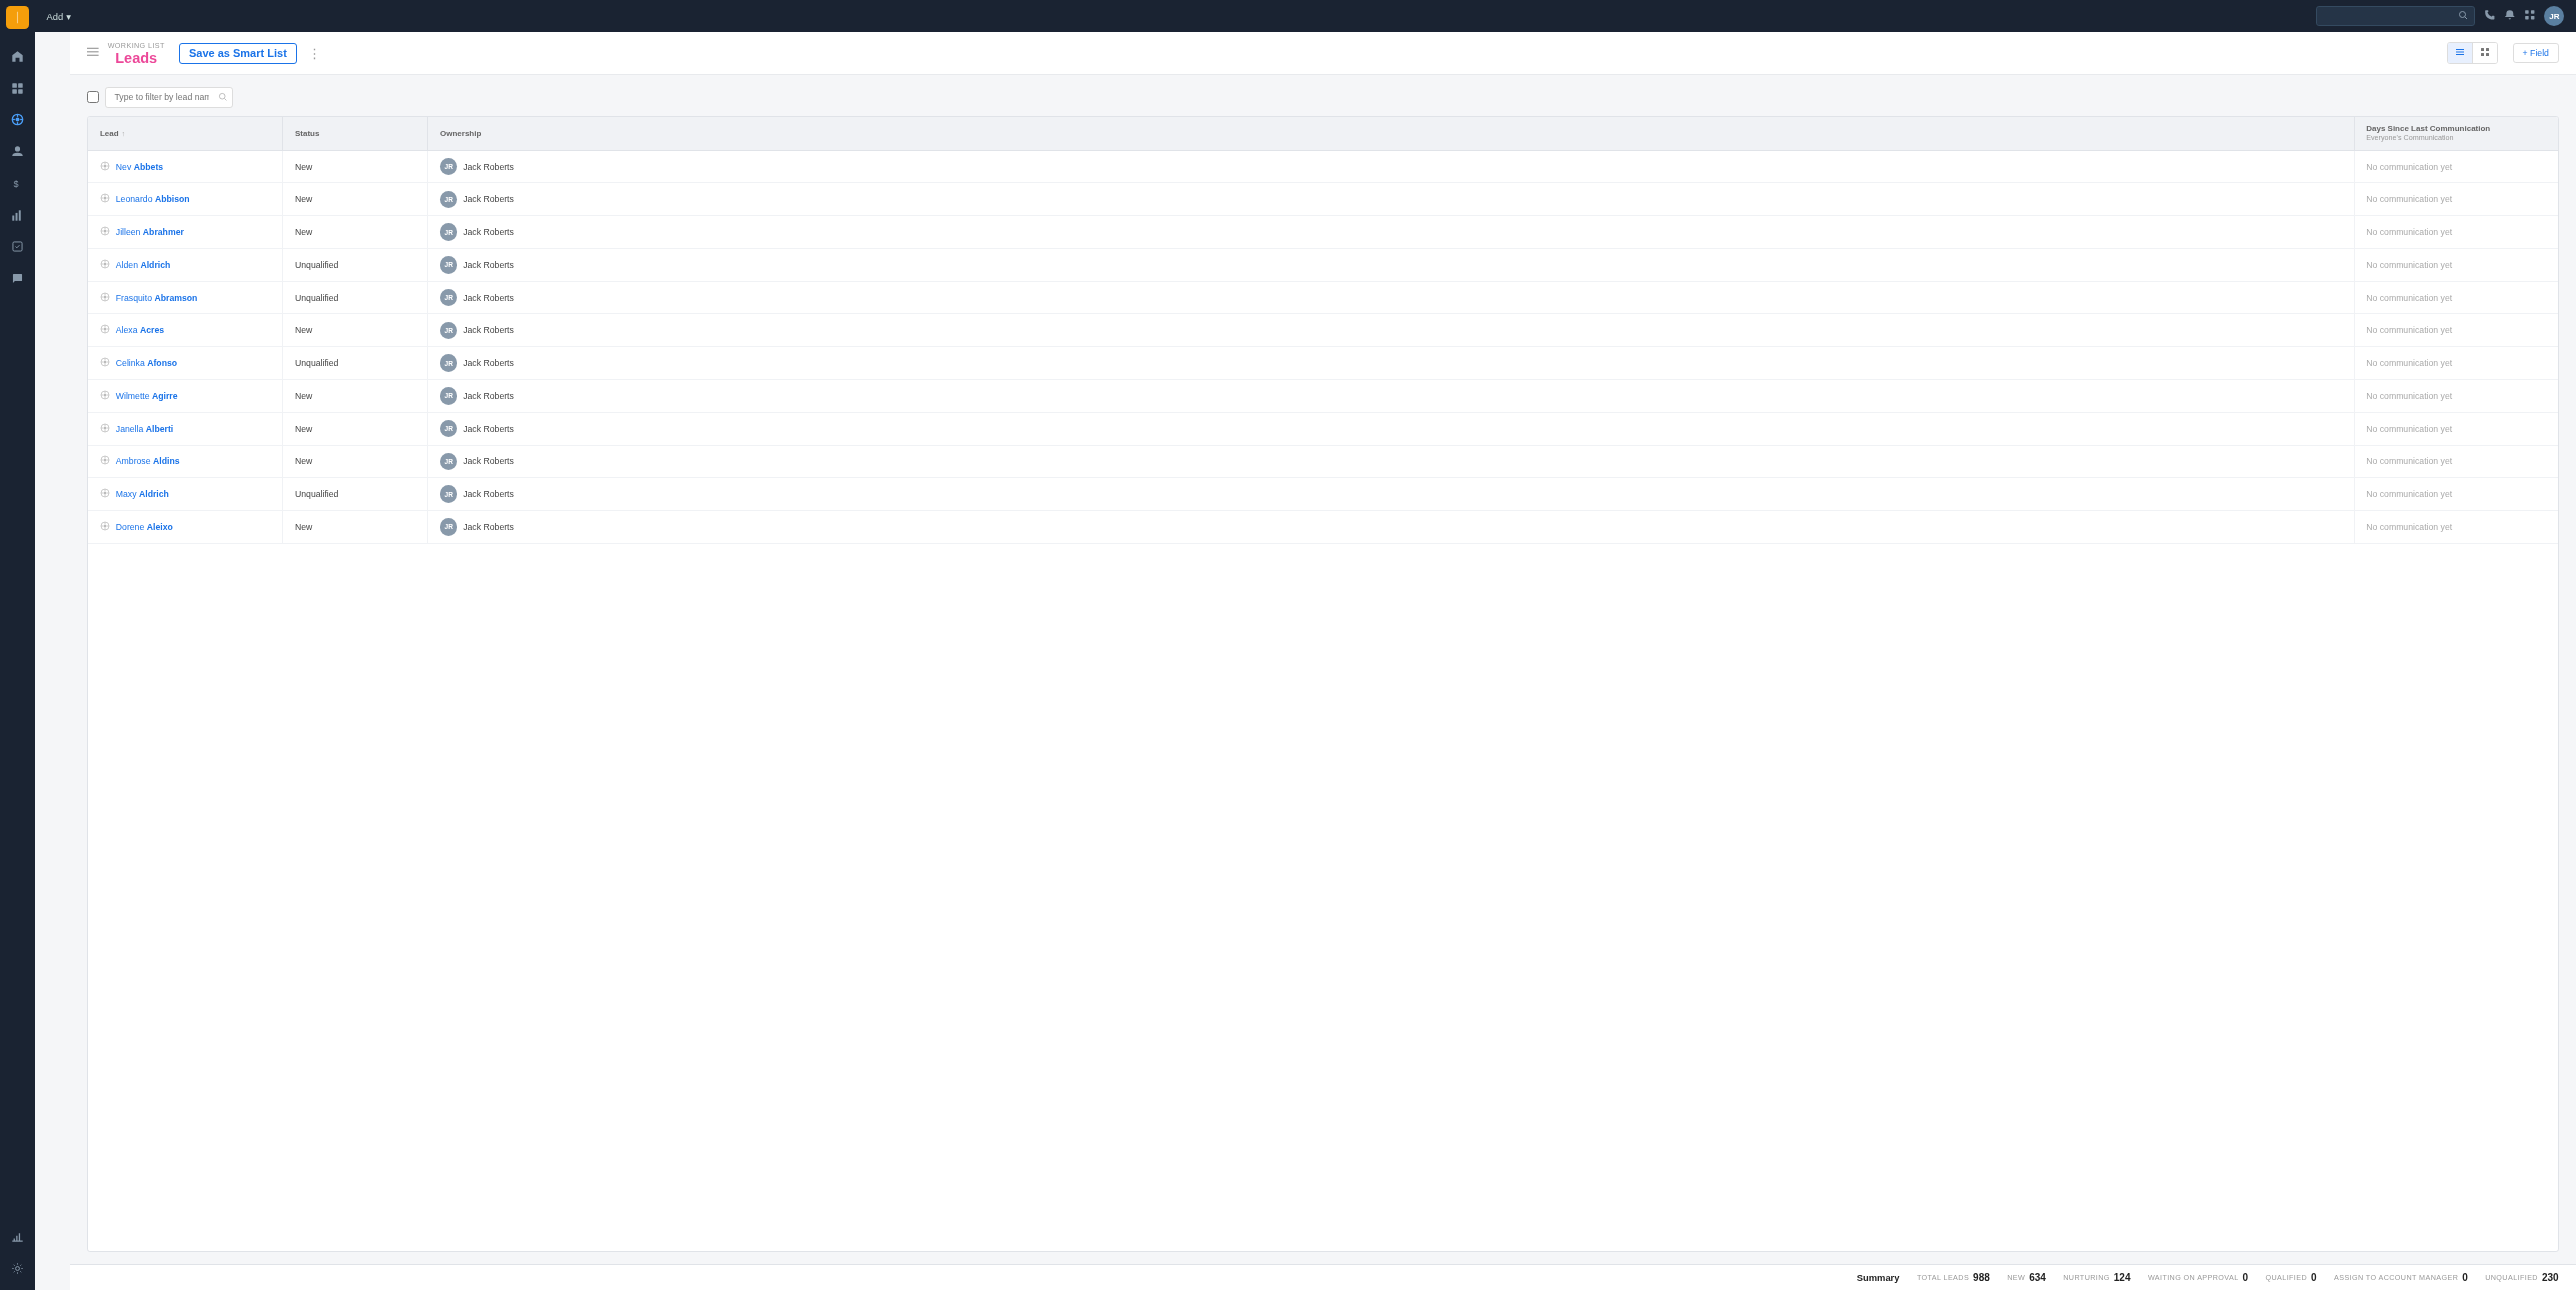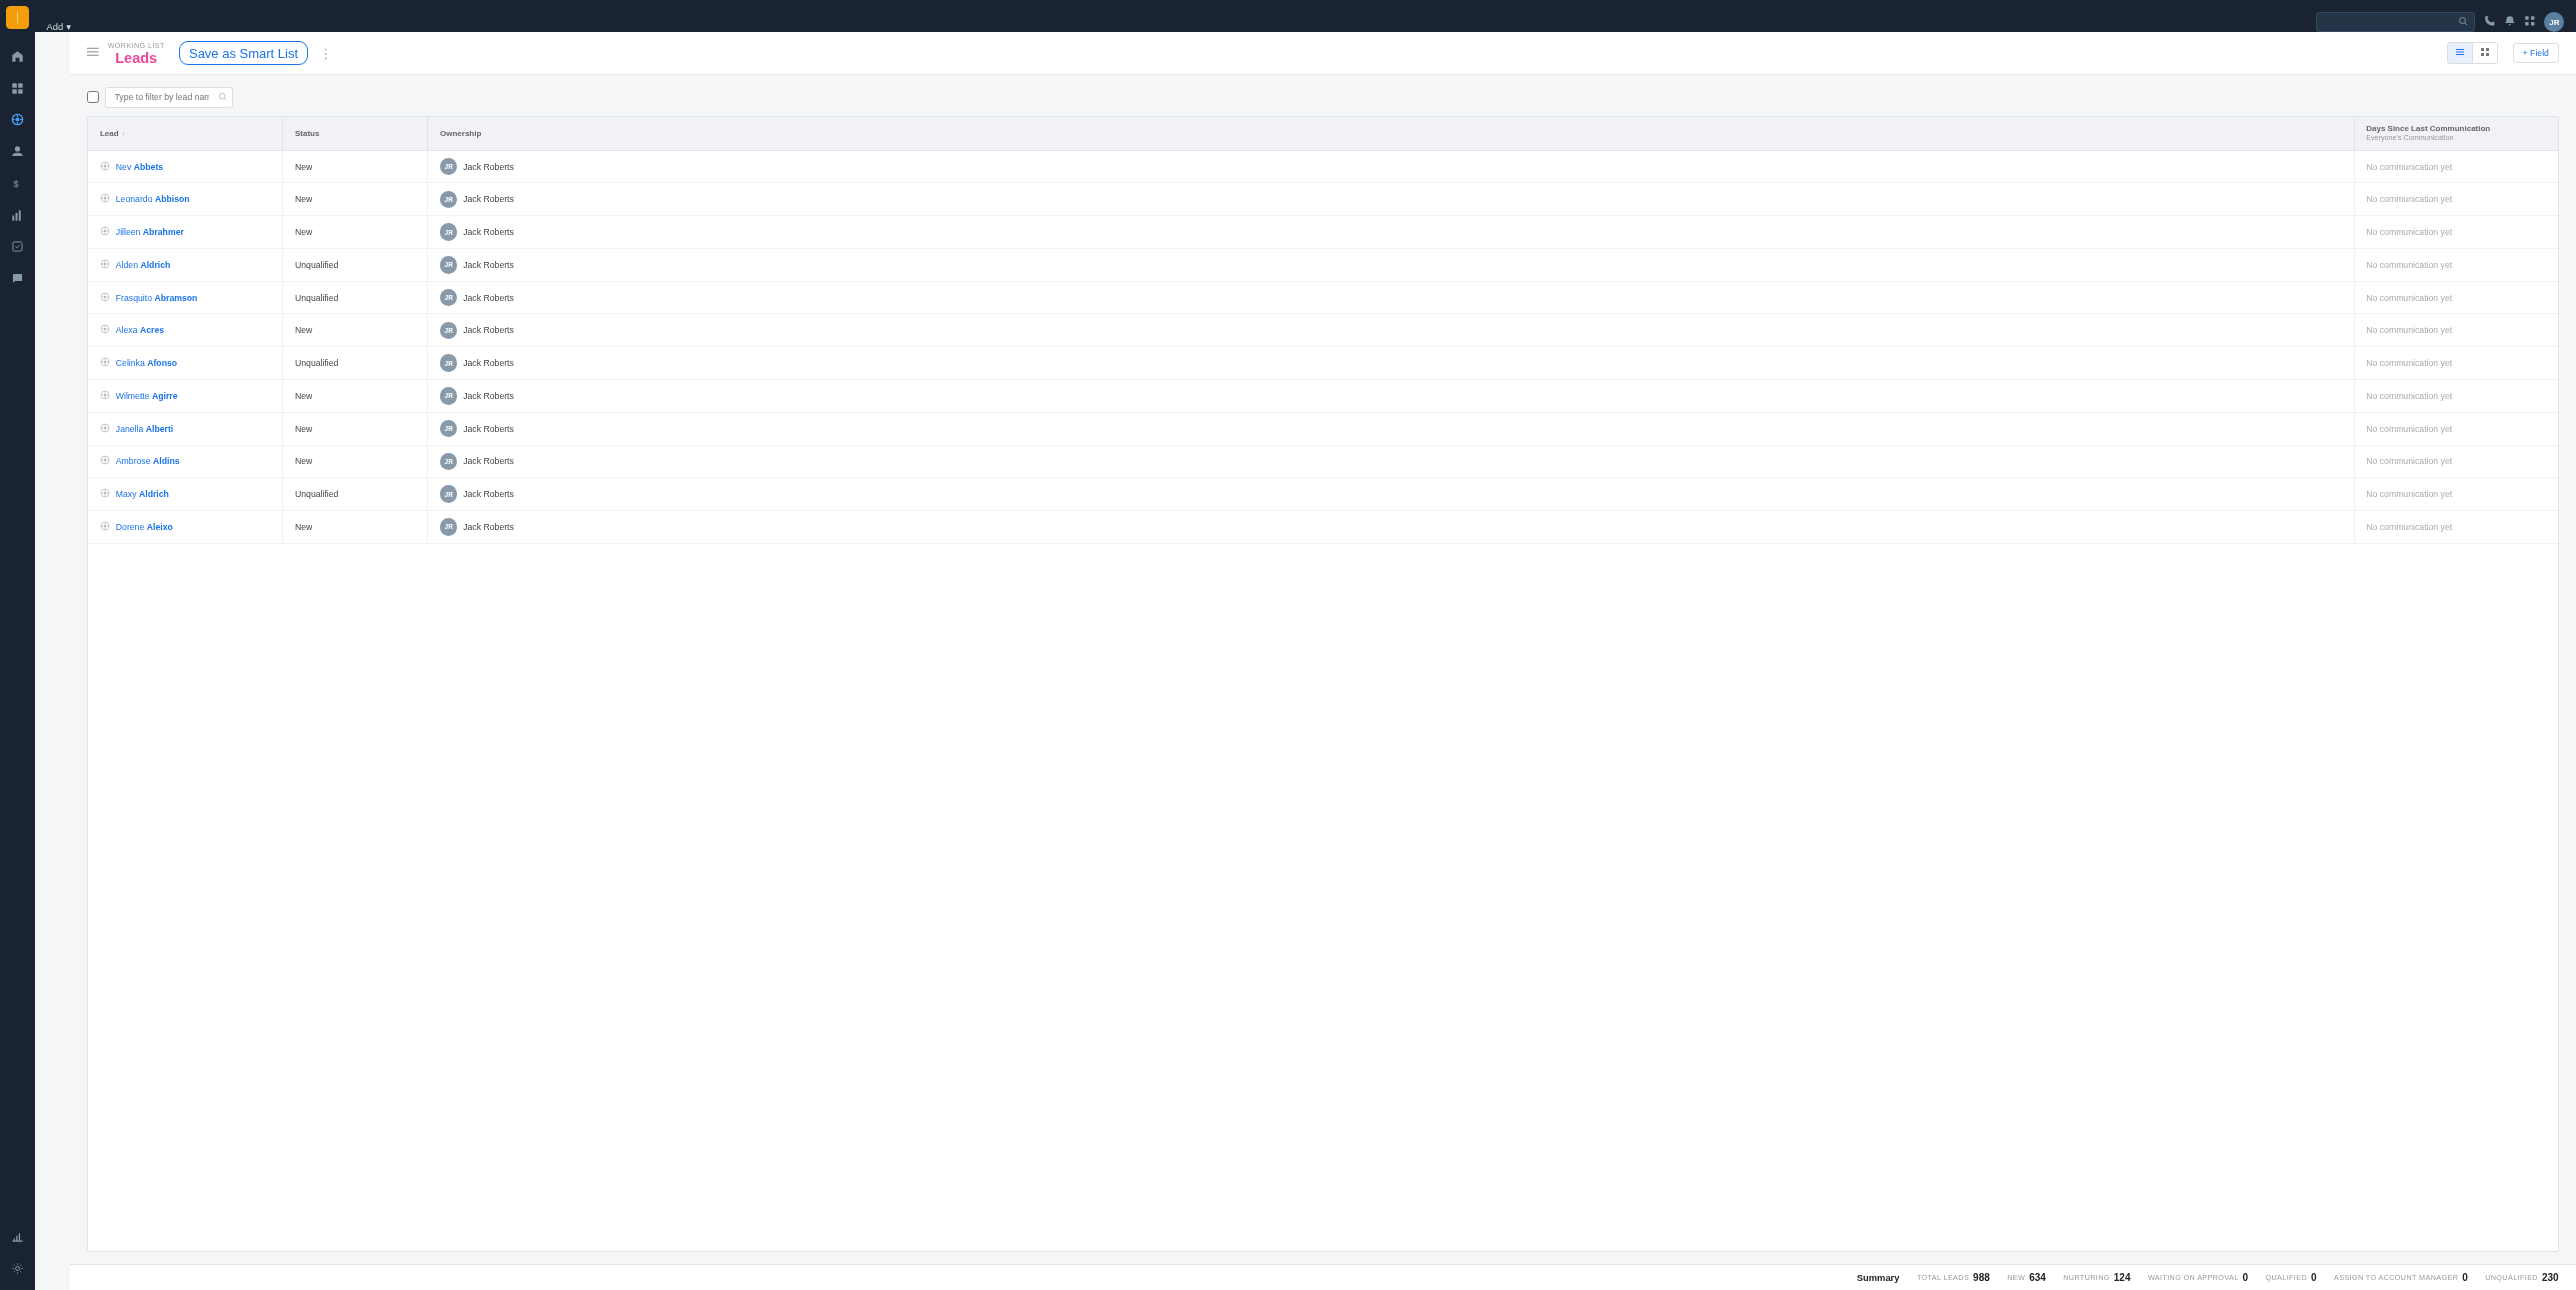--- a/index.html
+++ b/index.html
@@ -36,21 +36,21 @@
     .sidebar-item.active { color: #fff; }
     .sidebar-spacer { flex: 1; }
 
     
     .topbar {
       position: absolute;
       top: 0; left: 35px; right: 0;
       height: 32px;
       background: #1a2332;
       display: flex;
-      align-items: flex-end;
+      align-items: center;
       padding: 0 11.6px;
       z-index: 9;
     }
     .topbar-add {
       color: #cdd; font-size: 9.4px;
       display: flex; align-items: center; gap: 2.9px;
       cursor: pointer;
     }
     .topbar-spacer { flex: 1; }
     .topbar-search {
@@ -106,25 +106,25 @@
     }
     .hamburger { color: #999; cursor: pointer; font-size: 10px; }
     .breadcrumb-section { display: flex; flex-direction: column; }
     .breadcrumb-label { font-size: 7.2px; color: #999; text-transform: uppercase; letter-spacing: 0.4px; }
     .page-title { font-size: 14.5px; font-weight: 600; color: #ec4899; text-align: center; }
     .save-smart-list-btn {
       margin-left: 5.8px;
       border: 0.7px solid #1a73e8;
       background: white;
       color: #1a73e8;
-      border-radius: 9px;
+      border-radius: 3px;
       padding: 3.6px 8.7px;
-      font-size: 13px;
+      font-size: 11px;
       cursor: pointer;
-      font-weight: 400;
+      font-weight: 700;
     }
     .more-btn { color: #999; cursor: pointer; font-size: 13px; padding: 2.9px; }
     .header-spacer { flex: 1; }
     .view-toggle {
       display: flex;
       border: 0.7px solid #ddd;
       border-radius: 2.9px;
       overflow: hidden;
     }
     .view-toggle-btn {

